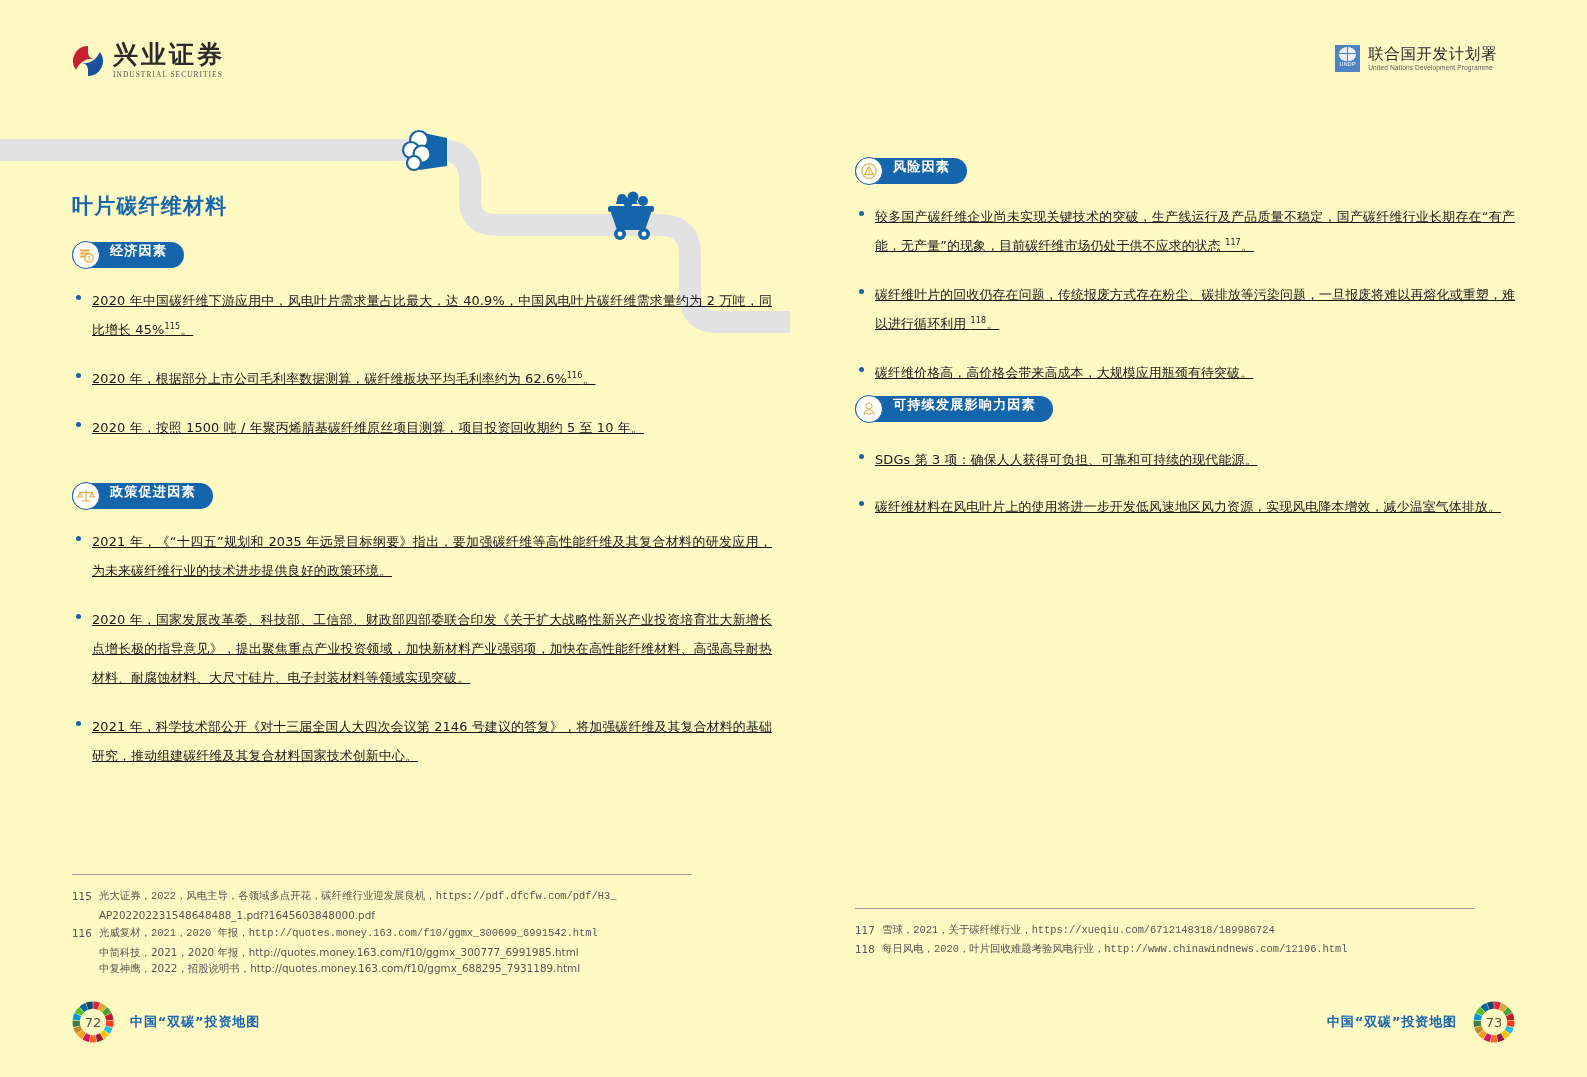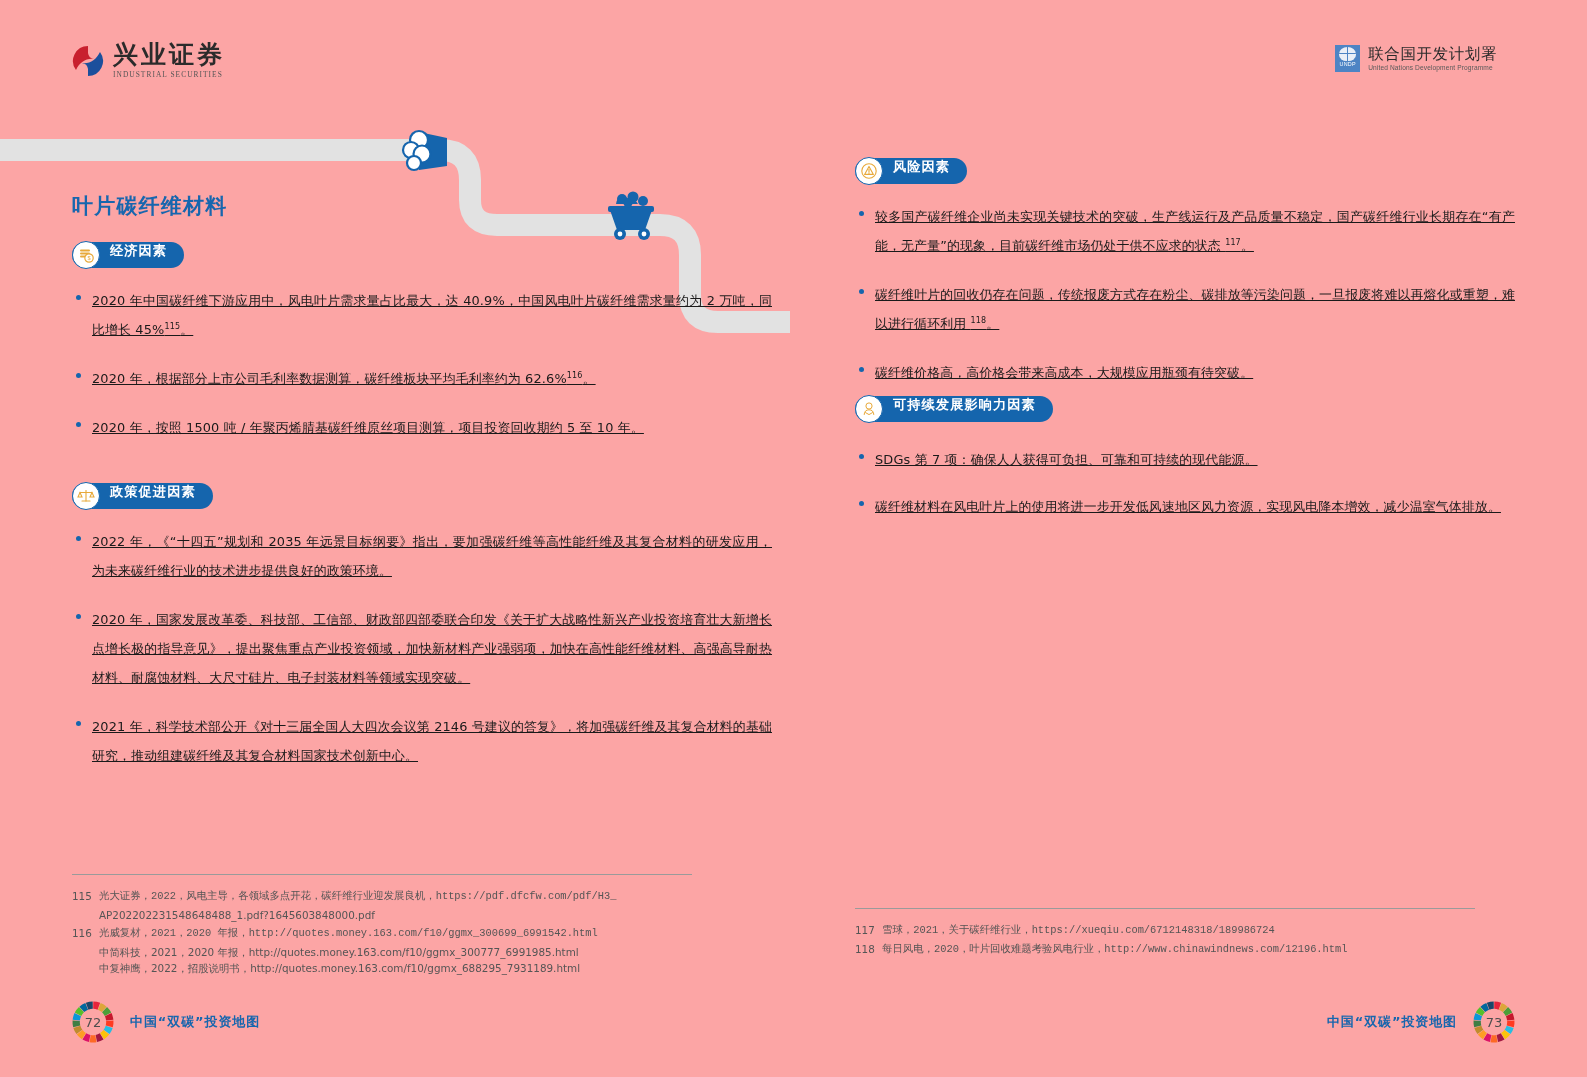--- a/index.html
+++ b/index.html
@@ -6,21 +6,21 @@
   * { box-sizing: border-box; margin: 0; padding: 0; }
   html, body {
     width: 1587px; height: 1077px;
     background: #ffffff;
     font-family: "Liberation Sans", "DejaVu Sans", sans-serif;
     overflow: hidden;
   }
   #page {
     position: relative;
     width: 1587px; height: 1077px;
-    background: #fca5a5;
+    background: #fef9c3;
   }
 
   
   .ribbon-svg { position: absolute; left: 0; top: 0; width: 1587px; height: 1077px; pointer-events: none; }
 
   
   .logo-left { position: absolute; left: 72px; top: 42px; display: flex; align-items: center; gap: 9px; }
   .logo-mark { width: 32px; height: 32px; position: relative; }
   .logo-cn {
     font-family: "DejaVu Sans", sans-serif;
@@ -214,21 +214,21 @@
             <line x1="9" y1="3.5" x2="9" y2="14"></line>
             <line x1="3" y1="5.5" x2="15" y2="5.5"></line>
             <line x1="5" y1="14" x2="13" y2="14"></line>
             <path d="M3,5.5 L1,10 L5,10 Z"></path>
             <path d="M15,5.5 L13,10 L17,10 Z"></path>
           </svg>
         </div>
       </div>
       <div class="bullets">
         <div class="bullet">
-            <p>2022 年，《“十四五”规划和 2035 年远景目标纲要》指出，要加强碳纤维等高性能纤维及其复合材料的研发应用，为未来碳纤维行业的技术进步提供良好的政策环境。</p>
+            <p>2021 年，《“十四五”规划和 2035 年远景目标纲要》指出，要加强碳纤维等高性能纤维及其复合材料的研发应用，为未来碳纤维行业的技术进步提供良好的政策环境。</p>
           </div>
         <div class="bullet">
             <p>2020 年，国家发展改革委、科技部、工信部、财政部四部委联合印发《关于扩大战略性新兴产业投资培育壮大新增长点增长极的指导意见》，提出聚焦重点产业投资领域，加快新材料产业强弱项，加快在高性能纤维材料、高强高导耐热材料、耐腐蚀材料、大尺寸硅片、电子封装材料等领域实现突破。</p>
           </div>
         <div class="bullet">
             <p>2021 年，科学技术部公开《对十三届全国人大四次会议第 2146 号建议的答复》，将加强碳纤维及其复合材料的基础研究，推动组建碳纤维及其复合材料国家技术创新中心。</p>
           </div>
       </div>
     </div>
 
@@ -285,21 +285,21 @@
         <div class="badge-icon">
           <svg width="18" height="18" viewBox="0 0 18 18" stroke="#e8a93a" stroke-width="1" fill="none">
             <circle cx="9" cy="6" r="3.1"></circle>
             <path d="M4.2,14.5 C4.2,11.3 6.3,9.8 9,9.8 C11.7,9.8 13.8,11.3 13.8,14.5" stroke-linecap="round"></path>
             <path d="M5.5,12.6 L9,14.6 L12.5,12.6" stroke-linecap="round"></path>
           </svg>
         </div>
       </div>
       <div class="bullets" style="margin-top:22px;">
         <div class="bullet" style="margin-bottom:18px;">
-            <p>SDGs 第 7 项：确保人人获得可负担、可靠和可持续的现代能源。</p>
+            <p>SDGs 第 3 项：确保人人获得可负担、可靠和可持续的现代能源。</p>
           </div>
         <div class="bullet">
             <p>碳纤维材料在风电叶片上的使用将进一步开发低风速地区风力资源，实现风电降本增效，减少温室气体排放。</p>
           </div>
       </div>
     </div>
 
     <div class="footnotes" style="top:908px;left:0;">
       <div class="fn-rule"></div>
       <div class="fn-row">

